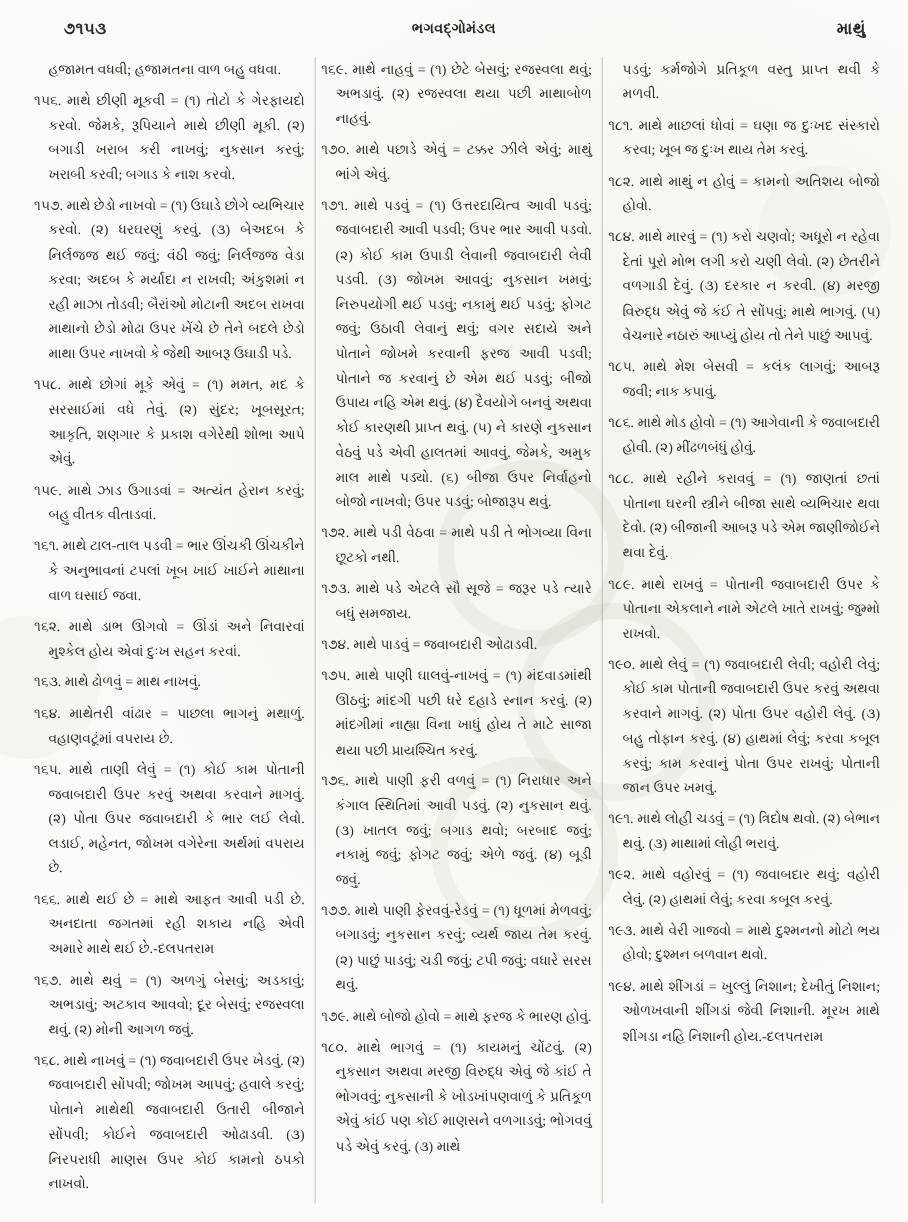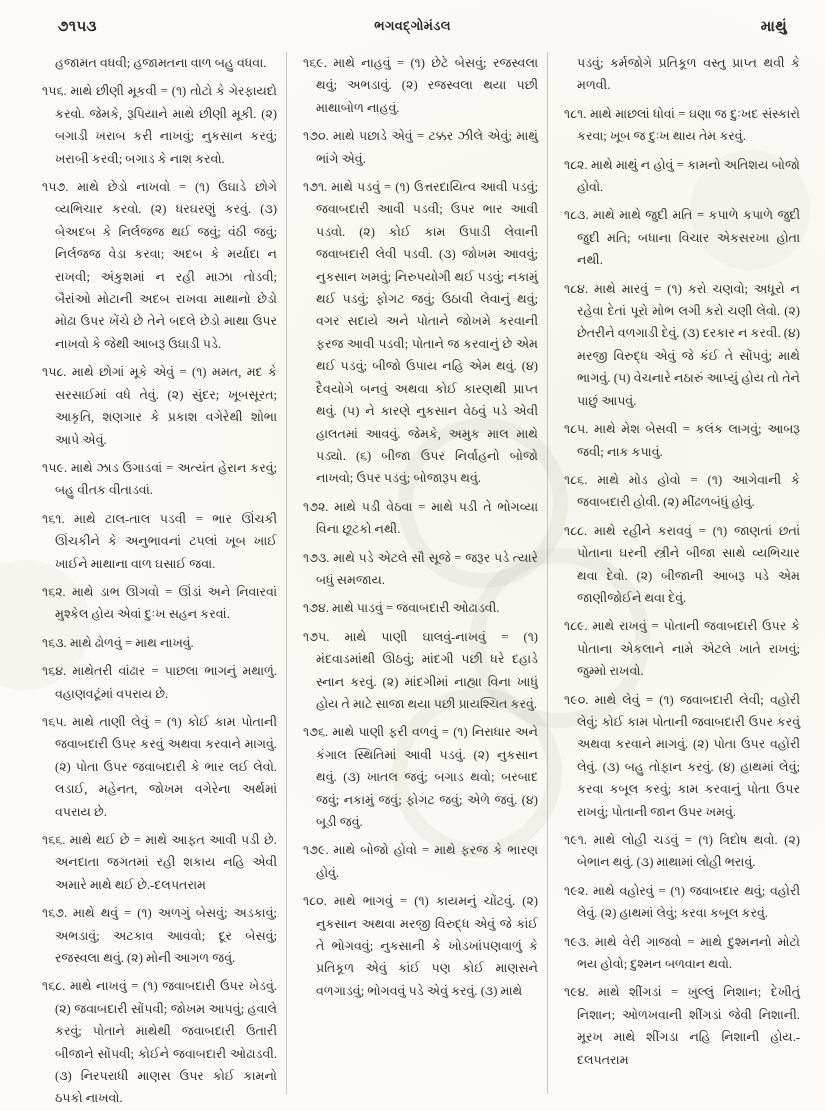--- a/index.html
+++ b/index.html
@@ -18,21 +18,21 @@
   .hdr{position:relative;height:44px;}
   .hdr span{position:absolute;top:18px;font-size:15px;letter-spacing:.3px;}
   .hdr .pgnum{left:58px;font-weight:bold;}
   .hdr .title{left:50%;transform:translateX(-50%);font-weight:bold;font-size:13px;}
   .hdr .guide{right:38px;font-weight:bold;}
   
   .cols{display:flex;align-items:stretch;padding:8px 16px 0 26px;height:1050px;box-sizing:border-box;}
   .col{width:261px;box-sizing:border-box;padding:0 9px 0 5px;
        font-size:12.6px;line-height:1.78;text-align:justify;}
   .col.rule{border-right:1px solid rgba(70,66,58,.28);}
-  .entry{margin:0 0 6px 11px;padding-left:13px;text-indent:-13px;}
+  .entry{margin:0 0 6px 0;padding-left:13px;text-indent:-13px;}
   .entry.cont{text-indent:0;}
   
   .wm{position:absolute;border-radius:50%;pointer-events:none;}
   .wm.ring{border:15px solid rgba(125,118,98,.075);background:transparent;}
   .wm.soft{background:rgba(125,118,98,.045);}
 </style>
 </head>
 <body>
 
 <div class="page">
@@ -67,28 +67,28 @@
       </section>
     <section class="col rule">
         <p class="entry">૧૬૯. માથે નાહવું = (૧) છેટે બેસવું; રજસ્વલા થવું; અભડાવું. (૨) રજસ્વલા થયા પછી માથાબોળ નાહવું.</p>
         <p class="entry">૧૭૦. માથે પછાડે એવું = ટક્કર ઝીલે એવું; માથું ભાંગે એવું.</p>
         <p class="entry">૧૭૧. માથે પડવું = (૧) ઉત્તરદાયિત્વ આવી પડવું; જવાબદારી આવી પડવી; ઉપર ભાર આવી પડવો. (૨) કોઈ કામ ઉપાડી લેવાની જવાબદારી લેવી પડવી. (૩) જોખમ આવવું; નુકસાન ખમવું; નિરુપયોગી થઈ પડવું; નકામું થઈ પડવું; ફોગટ જવું; ઉઠાવી લેવાનું થવું; વગર સદાયે અને પોતાને જોખમે કરવાની ફરજ આવી પડવી; પોતાને જ કરવાનું છે એમ થઈ પડવું; બીજો ઉપાય નહિ એમ થવું. (૪) દૈવયોગે બનવું અથવા કોઈ કારણથી પ્રાપ્ત થવું. (૫) ને કારણે નુકસાન વેઠવું પડે એવી હાલતમાં આવવું. જેમકે, અમુક માલ માથે પડ્યો. (૬) બીજા ઉપર નિર્વાહનો બોજો નાખવો; ઉપર પડવું; બોજારૂપ થવું.</p>
         <p class="entry">૧૭૨. માથે પડી વેઠવા = માથે પડી તે ભોગવ્યા વિના છૂટકો નથી.</p>
         <p class="entry">૧૭૩. માથે પડે એટલે સૌ સૂજે = જરૂર પડે ત્યારે બધું સમજાય.</p>
         <p class="entry">૧૭૪. માથે પાડવું = જવાબદારી ઓઢાડવી.</p>
         <p class="entry">૧૭૫. માથે પાણી ઘાલવું-નાખવું = (૧) મંદવાડમાંથી ઊઠવું; માંદગી પછી ધરે દહાડે સ્નાન કરવું. (૨) માંદગીમાં નાહ્યા વિના ખાધું હોય તે માટે સાજા થયા પછી પ્રાયશ્ચિત કરવું.</p>
         <p class="entry">૧૭૬. માથે પાણી ફરી વળવું = (૧) નિરાધાર અને કંગાલ સ્થિતિમાં આવી પડવું. (૨) નુકસાન થવું. (૩) ખાતલ જવું; બગાડ થવો; બરબાદ જવું; નકામું જવું; ફોગટ જવું; એળે જવું. (૪) બૂડી જવું.</p>
+        <p class="entry">૧૭૭. માથે પાણી ફેરવવું-રેડવું = (૧) ધૂળમાં મેળવવું; બગાડવું; નુકસાન કરવું; વ્યર્થ જાય તેમ કરવું. (૨) પાછું પાડવું; ચડી જવું; ટપી જવું; વધારે સરસ થવું.</p>
         <p class="entry">૧૭૯. માથે બોજો હોવો = માથે ફરજ કે ભારણ હોવું.</p>
         <p class="entry">૧૮૦. માથે ભાગવું = (૧) કાયમનું ચોંટવું. (૨) નુકસાન અથવા મરજી વિરુદ્ધ એવું જે કાંઈ તે ભોગવવું; નુકસાની કે ખોડખાંપણવાળું કે પ્રતિકૂળ એવું કાંઈ પણ કોઈ માણસને વળગાડવું; ભોગવવું પડે એવું કરવું. (૩) માથે</p>
       </section>
     <section class="col">
         <p class="entry cont">પડવું; કર્મજોગે પ્રતિકૂળ વસ્તુ પ્રાપ્ત થવી કે મળવી.</p>
         <p class="entry">૧૮૧. માથે માછલાં ધોવાં = ઘણા જ દુઃખદ સંસ્કારો કરવા; ખૂબ જ દુઃખ થાય તેમ કરવું.</p>
         <p class="entry">૧૮૨. માથે માથું ન હોવું = કામનો અતિશય બોજો હોવો.</p>
-        <p class="entry">૧૮૩. માથે માથે જુદી મતિ = કપાળે કપાળે જુદી જુદી મતિ; બધાના વિચાર એકસરખા હોતા નથી.</p>
         <p class="entry">૧૮૪. માથે મારવું = (૧) કરો ચણવો; અધૂરો ન રહેવા દેતાં પૂરો મોભ લગી કરો ચણી લેવો. (૨) છેતરીને વળગાડી દેવું. (૩) દરકાર ન કરવી. (૪) મરજી વિરુદ્ધ એવું જે કંઈ તે સોંપવું; માથે ભાગવું. (૫) વેચનારે નઠારું આપ્યું હોય તો તેને પાછું આપવું.</p>
         <p class="entry">૧૮૫. માથે મેશ બેસવી = કલંક લાગવું; આબરૂ જવી; નાક કપાવું.</p>
         <p class="entry">૧૮૬. માથે મોડ હોવો = (૧) આગેવાની કે જવાબદારી હોવી. (૨) મીંઢળબંધું હોવું.</p>
         <p class="entry">૧૮૮. માથે રહીને કરાવવું = (૧) જાણતાં છતાં પોતાના ઘરની સ્ત્રીને બીજા સાથે વ્યભિચાર થવા દેવો. (૨) બીજાની આબરૂ પડે એમ જાણીજોઈને થવા દેવું.</p>
         <p class="entry">૧૮૯. માથે રાખવું = પોતાની જવાબદારી ઉપર કે પોતાના એકલાને નામે એટલે ખાતે રાખવું; જુમ્મો રાખવો.</p>
         <p class="entry">૧૯૦. માથે લેવું = (૧) જવાબદારી લેવી; વહોરી લેવું; કોઈ કામ પોતાની જવાબદારી ઉપર કરવું અથવા કરવાને માગવું. (૨) પોતા ઉપર વહોરી લેવું. (૩) બહુ તોફાન કરવું. (૪) હાથમાં લેવું; કરવા કબૂલ કરવું; કામ કરવાનું પોતા ઉપર રાખવું; પોતાની જાન ઉપર ખમવું.</p>
         <p class="entry">૧૯૧. માથે લોહી ચડવું = (૧) ત્રિદોષ થવો. (૨) બેભાન થવું. (૩) માથામાં લોહી ભરાવું.</p>
         <p class="entry">૧૯૨. માથે વહોરવું = (૧) જવાબદાર થવું; વહોરી લેવું. (૨) હાથમાં લેવું; કરવા કબૂલ કરવું.</p>
         <p class="entry">૧૯૩. માથે વેરી ગાજવો = માથે દુશ્મનનો મોટો ભય હોવો; દુશ્મન બળવાન થવો.</p>
         <p class="entry">૧૯૪. માથે શીંગડાં = ખુલ્લું નિશાન; દેખીતું નિશાન; ઓળખવાની શીંગડાં જેવી નિશાની. મૂરખ માથે શીંગડા નહિ નિશાની હોય.-દલપતરામ</p>

